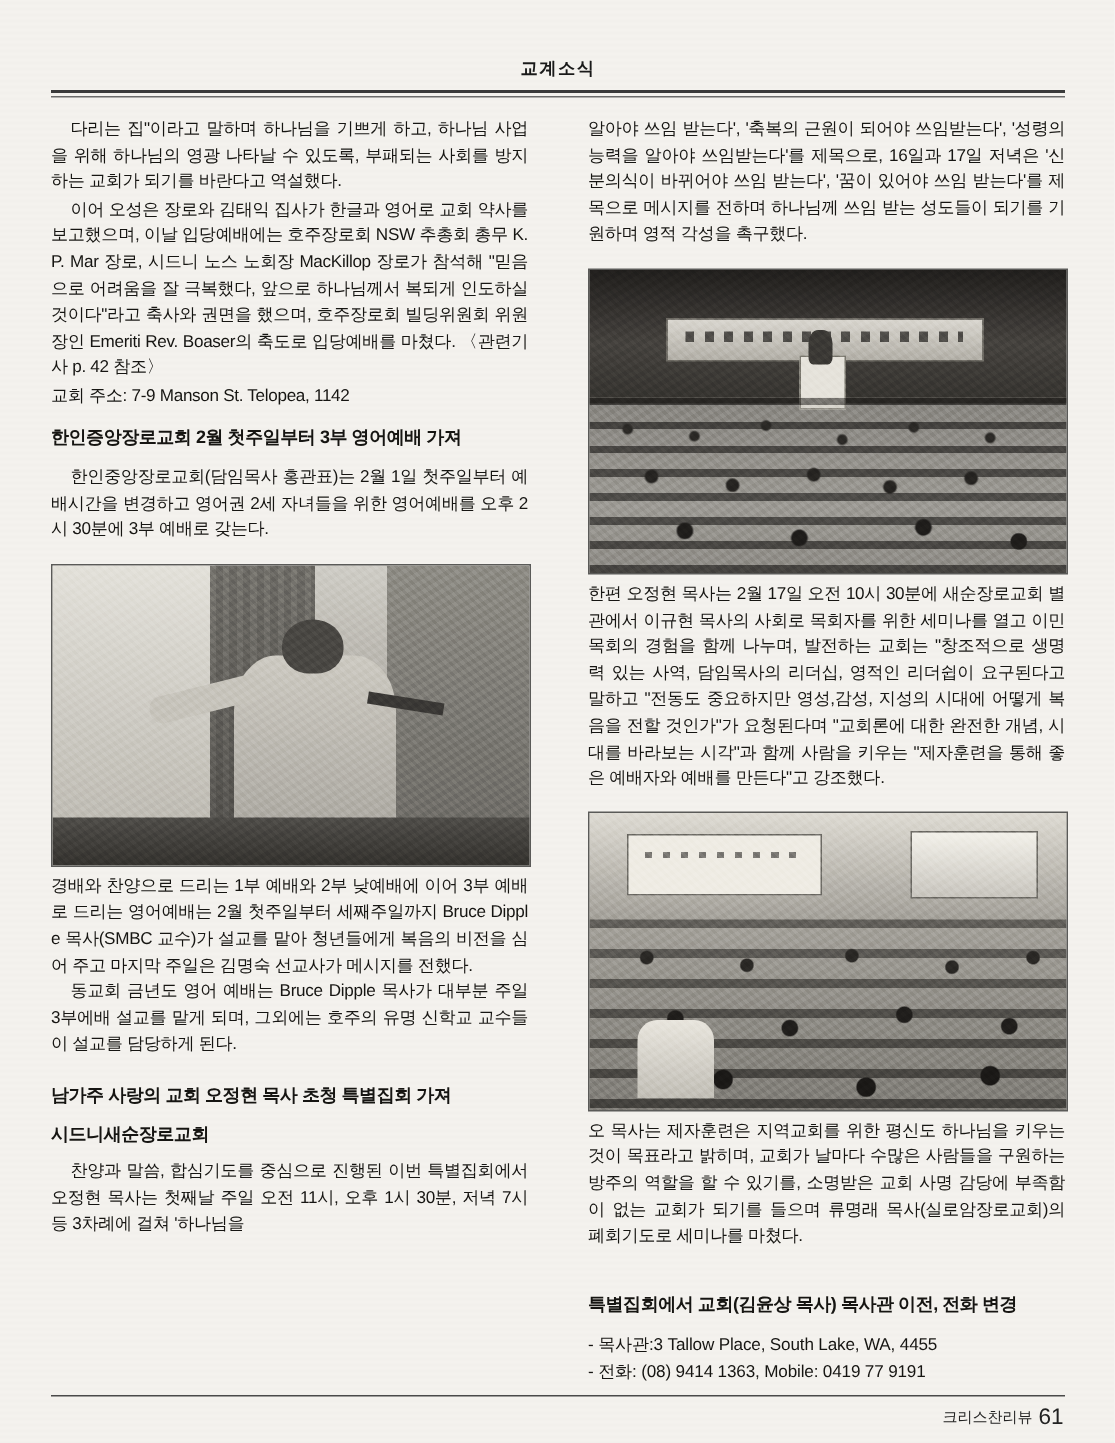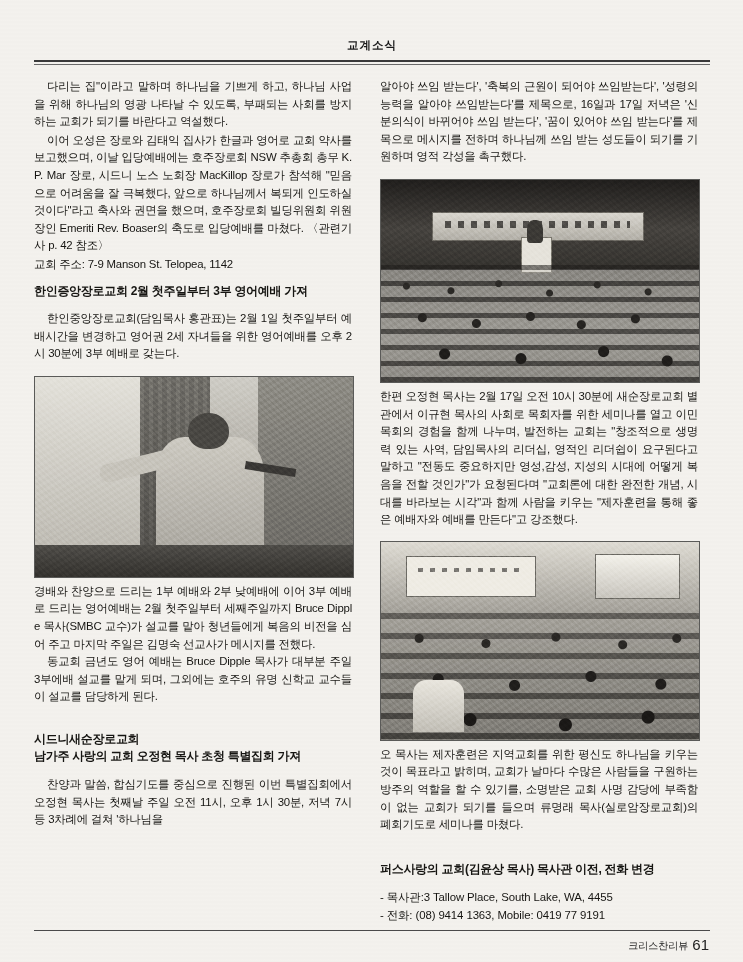--- a/index.html
+++ b/index.html
@@ -60,21 +60,21 @@
     width: 676px;
     height: 1px;
     background: #4a4a4a;
   }
   .col {
     position: absolute;
     width: 318px;
     top: 78px;
   }
   .col-left { left: 34px; }
-  .col-right { left: 380px; }
+  .col-right { left: 392px; }
 
   p.body {
     margin: 0 0 1px 0;
     font-size: 11.4px;
     line-height: 17.6px;
     text-align: justify;
     text-justify: inter-character;
     letter-spacing: -0.2px;
     word-break: break-all;
   }
@@ -274,22 +274,22 @@
       <div class="mic"></div>
       <div class="table"></div>
       <div class="grain"></div>
     </div>
 
     <div class="caption">경배와 찬양으로 드리는 1부 예배와 2부 낮예배에 이어 3부 예배로 드리는 영어예배는 2월 첫주일부터 세째주일까지 Bruce Dipple 목사(SMBC 교수)가 설교를 맡아 청년들에게 복음의 비전을 심어 주고 마지막 주일은 김명숙 선교사가 메시지를 전했다.</div>
     <div class="caption" style="text-indent:13px;margin-top:0;">동교회 금년도 영어 예배는 Bruce Dipple 목사가 대부분 주일 3부에배 설교를 맡게 되며, 그외에는 호주의 유명 신학교 교수들이 설교를 담당하게 된다.</div>
 
     <div class="gap-l"></div>
 
+    <div class="sub-head" style="margin-top:0">남가주 사랑의 교회 오정현 목사 초청 특별집회 가져</div>
     <div class="sub-head" style="margin-bottom:0">시드니새순장로교회</div>
-    <div class="sub-head" style="margin-top:0">남가주 사랑의 교회 오정현 목사 초청 특별집회 가져</div>
 
     <div class="gap-s"></div>
 
     <p class="body indent">찬양과 말씀, 합심기도를 중심으로 진행된 이번 특별집회에서 오정현 목사는 첫째날 주일 오전 11시, 오후 1시 30분, 저녁 7시 등 3차례에 걸쳐 '하나님을</p>
   </div>
 
   <div class="col col-right">
 
     <p class="body">알아야 쓰임 받는다', '축복의 근원이 되어야 쓰임받는다', '성령의 능력을 알아야 쓰임받는다'를 제목으로, 16일과 17일 저녁은 '신분의식이 바뀌어야 쓰임 받는다', '꿈이 있어야 쓰임 받는다'를 제목으로 메시지를 전하며 하나님께 쓰임 받는 성도들이 되기를 기원하며 영적 각성을 촉구했다.</p>
 
@@ -316,21 +316,21 @@
       <div class="rows"></div>
       <div class="heads"></div>
       <div class="whiteshirt"></div>
       <div class="grain"></div>
     </div>
 
     <div class="caption">오 목사는 제자훈련은 지역교회를 위한 평신도 하나님을 키우는 것이 목표라고 밝히며, 교회가 날마다 수많은 사람들을 구원하는 방주의 역할을 할 수 있기를, 소명받은 교회 사명 감당에 부족함이 없는 교회가 되기를 들으며 류명래 목사(실로암장로교회)의 폐회기도로 세미나를 마쳤다.</div>
 
     <div class="gap-l"></div>
 
-    <div class="sub-head tight">퍼스사랑의 교회(김윤상 목사) 목사관 이전, 전화 변경</div>
+    <div class="sub-head tight">특별집회에서 교회(김윤상 목사) 목사관 이전, 전화 변경</div>
 
     <div class="gap-s"></div>
 
     <div class="bullet-list">
       <div>- 목사관:3 Tallow Place, South Lake, WA, 4455</div>
       <div>- 전화: (08) 9414 1363, Mobile: 0419 77 9191</div>
     </div>
   </div>
 
   <div class="rule-bottom"></div>

